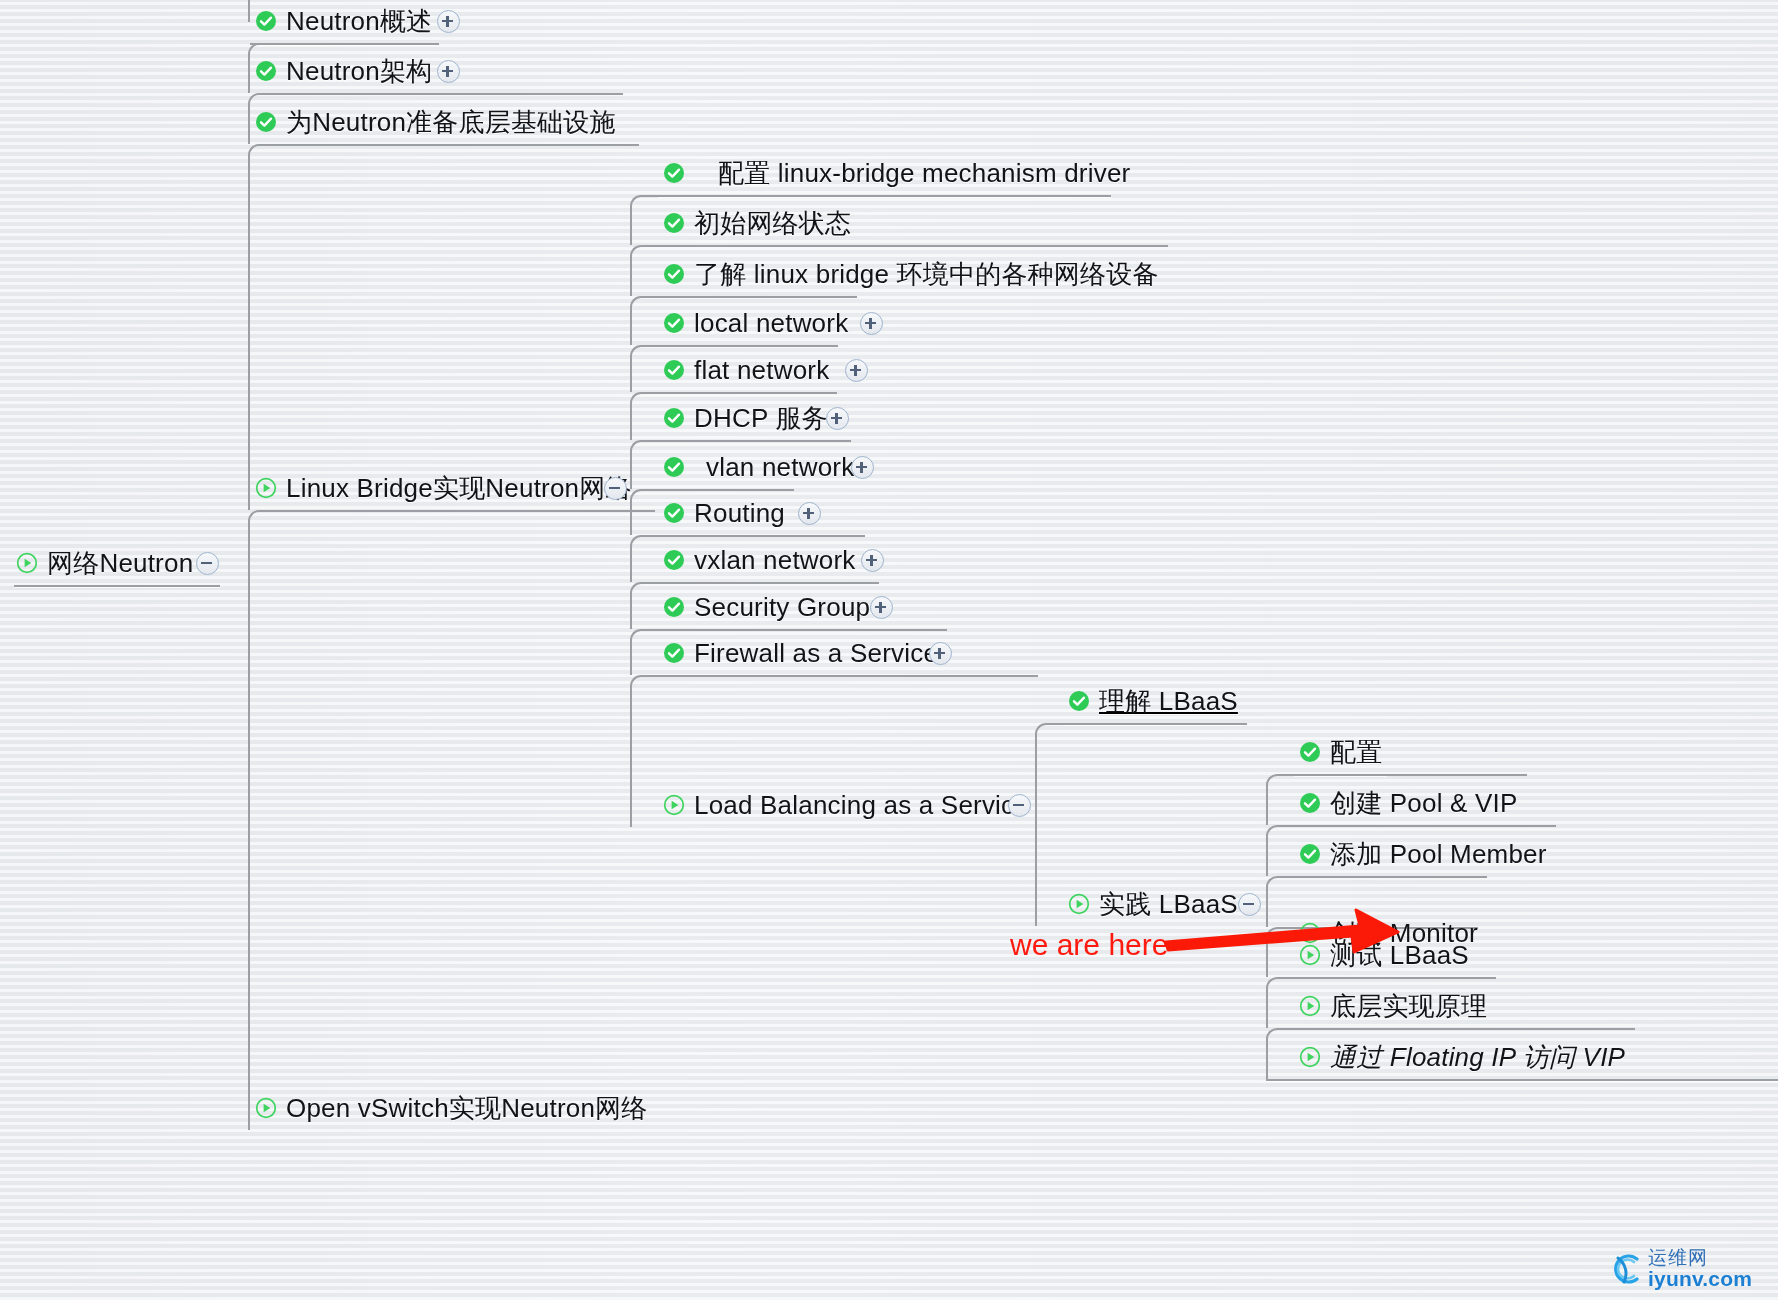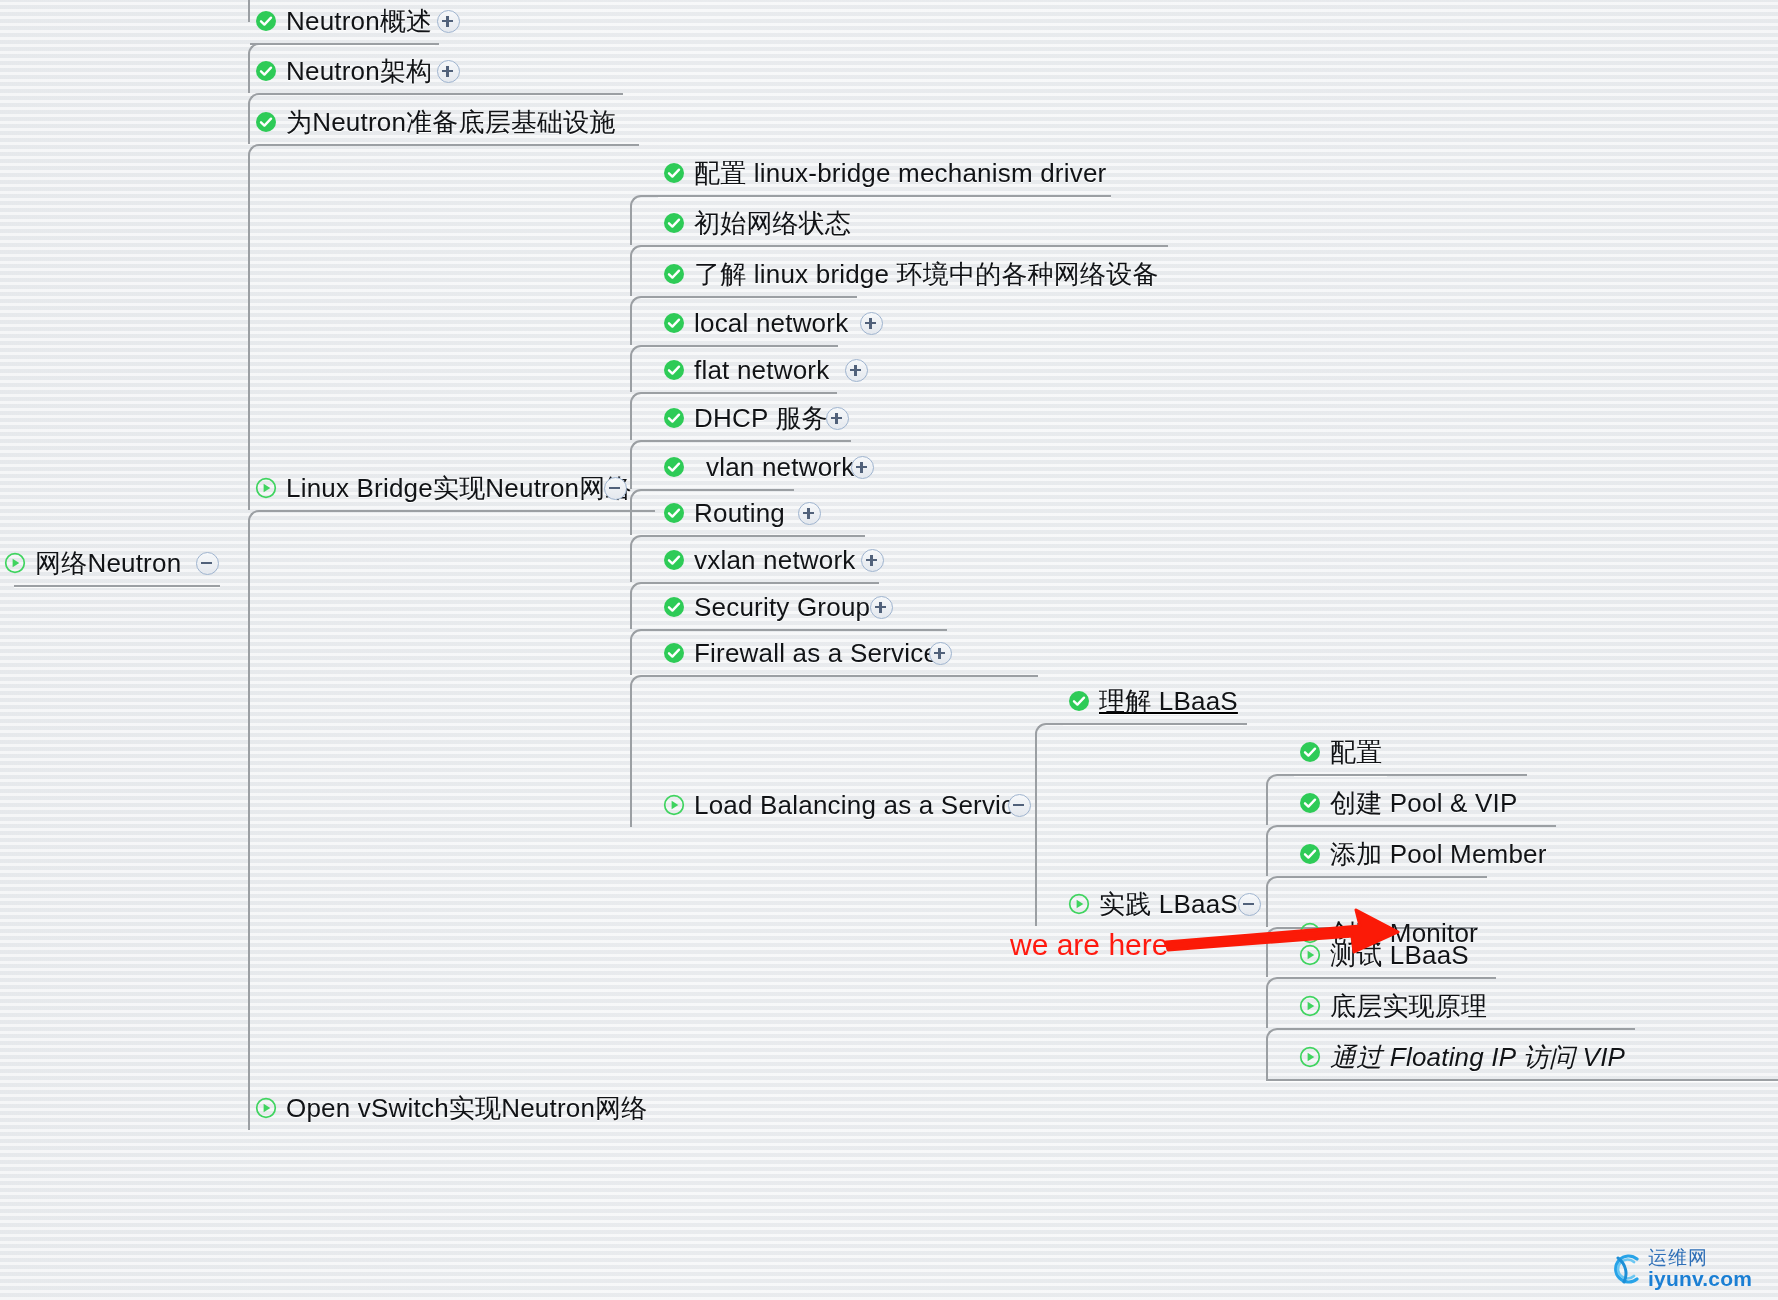--- a/index.html
+++ b/index.html
@@ -176,21 +176,21 @@
       <div class="elbow" style="left: 1266px; top: 825px; width: 289.641px; height: 51px;"></div>
       <div class="elbow" style="left: 1266px; top: 876px; width: 220.922px; height: 51px;"></div>
       <div class="elbow" style="left: 1266px; top: 927px; width: 211.891px; height: 50px;"></div>
       <div class="elbow" style="left: 1266px; top: 977px; width: 230.203px; height: 51px;"></div>
       <div class="elbow" style="left: 1266px; top: 1028px; width: 368.609px; height: 51px;"></div>
       <div class="node-underline" style="left: 1266px; top: 1079px; width: 512px;"></div>
       <div class="spine" style="left: 1266px; top: 1079px; height: 2px;"></div>
     </div>
 
   <div id="nodes">
-      <div class="node" style="left: 4px; top: 543px;">
+      <div class="node" style="left: 16px; top: 543px;">
         <span class="icon">
           <svg width="22" height="22" viewBox="0 0 22 22">
             <circle cx="11" cy="11" r="9.3" fill="none" stroke="#3fd45f" stroke-width="1.7"></circle>
             <path d="M8.6 6.7 L15.3 11 L8.6 15.3 Z" fill="#3fd45f"></path>
           </svg>
         </span>
         <span class="label">网络Neutron</span>
       </div>
       <div class="toggle" style="left: 196px; top: 552px;"></div>
       <div class="node" style="left: 255px; top: 1px;">
@@ -234,21 +234,21 @@
       <div class="toggle" style="left: 604px; top: 477px;"></div>
       <div class="node" style="left: 255px; top: 1088px;">
         <span class="icon">
           <svg width="22" height="22" viewBox="0 0 22 22">
             <circle cx="11" cy="11" r="9.3" fill="none" stroke="#3fd45f" stroke-width="1.7"></circle>
             <path d="M8.6 6.7 L15.3 11 L8.6 15.3 Z" fill="#3fd45f"></path>
           </svg>
         </span>
         <span class="label">Open vSwitch实现Neutron网络</span>
       </div>
-      <div class="node" style="left: 663px; top: 153px;">
+      <div class="node" style="left: 663px; top: 153px; gap: 24px;">
         <span class="icon">
           <svg width="22" height="22" viewBox="0 0 22 22">
             <circle cx="11" cy="11" r="10" fill="#2ecb57"></circle>
             <path d="M6 11.3 L9.4 14.6 L16 7.7" fill="none" stroke="#ffffff" stroke-width="2.4" stroke-linecap="round" stroke-linejoin="round"></path>
           </svg>
         </span>
         <span class="label">配置 linux-bridge mechanism driver</span>
       </div>
       <div class="node" style="left: 663px; top: 203px;">
         <span class="icon">

